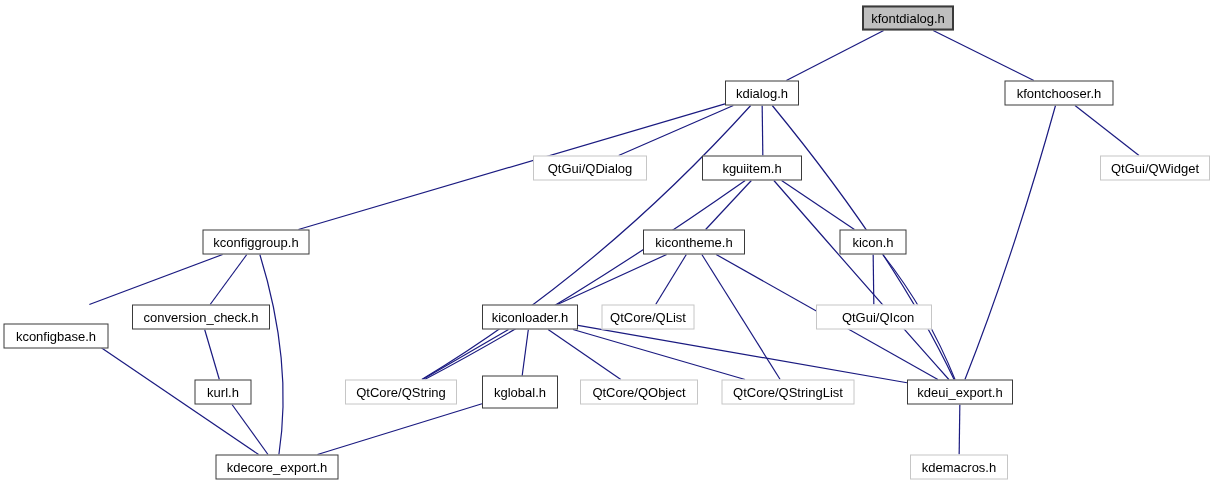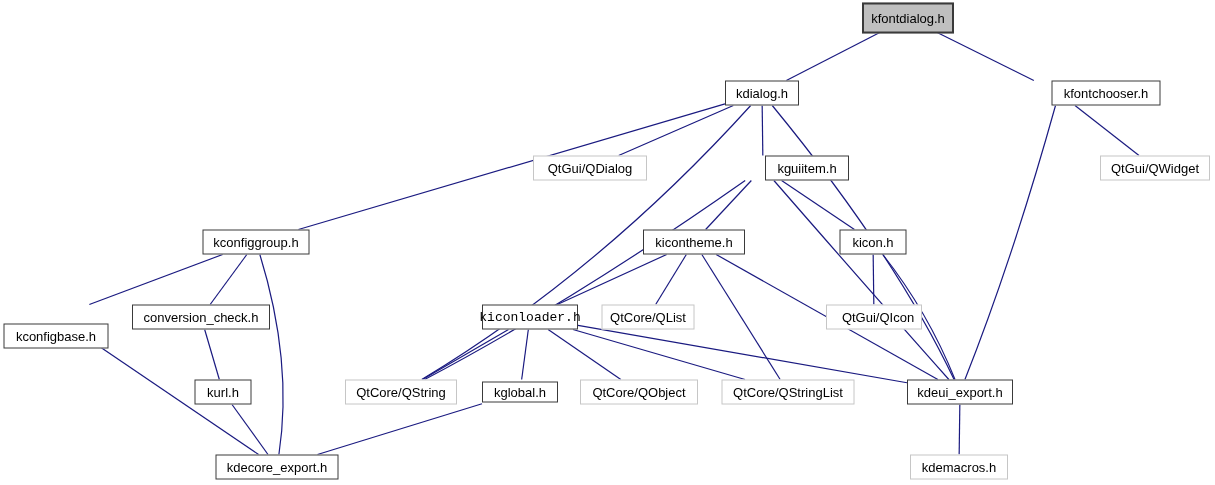--- a/index.html
+++ b/index.html
@@ -91,69 +91,69 @@
         <path d="M508.5,329.5 L422.5,379.5" stroke="#1a1a80" marker-end="url(#arrowhead)"></path>
         <path d="M528.3333333333334,329.5 L521.6666666666666,379.5" stroke="#1a1a80" marker-end="url(#arrowhead)"></path>
         <path d="M548.1666666666666,329.5 L620.8333333333334,379.5" stroke="#1a1a80" marker-end="url(#arrowhead)"></path>
         <path d="M573,329.5 L745,379.5" stroke="#1a1a80" marker-end="url(#arrowhead)"></path>
         <path d="M578,325.37209302325584 L907,382.75581395348837" stroke="#1a1a80" marker-end="url(#arrowhead)"></path>
         <path d="M482,403.7283950617284 L317.5,454.5" stroke="#1a1a80" marker-end="url(#arrowhead)"></path>
         <path d="M959.8333333333334,404.5 L959.1666666666666,454.5" stroke="#1a1a80" marker-end="url(#arrowhead)"></path>
       </g>
   </svg>
   <div id="node-layer">
-      <div class="node root" style="left: 908px; top: 18px; width: 92px; height: 31px; background: rgb(191, 191, 191);">
+      <div class="node root" style="left: 908px; top: 18px; width: 92px; height: 25px; background: rgb(191, 191, 191);">
       <span class="node-label">kfontdialog.h</span>
     </div>
       <div class="node internal" style="left: 762px; top: 93px; width: 74px; height: 25px;">
       <span class="node-label">kdialog.h</span>
     </div>
-      <div class="node internal" style="left: 1059px; top: 93px; width: 109px; height: 25px; margin-left: 47px;">
+      <div class="node internal" style="left: 1059px; top: 93px; width: 109px; height: 25px;">
       <span class="node-label">kfontchooser.h</span>
     </div>
       <div class="node external" style="left: 590px; top: 168px; width: 114px; height: 25px; border-color: rgb(198, 198, 198);">
       <span class="node-label">QtGui/QDialog</span>
     </div>
-      <div class="node internal" style="left: 807px; top: 168px; width: 84px; height: 25px;">
+      <div class="node internal" style="left: 752px; top: 168px; width: 100px; height: 25px;">
       <span class="node-label">kguiitem.h</span>
     </div>
       <div class="node external" style="left: 1155px; top: 168px; width: 110px; height: 25px; border-color: rgb(198, 198, 198);">
       <span class="node-label">QtGui/QWidget</span>
     </div>
       <div class="node internal" style="left: 256px; top: 242px; width: 107px; height: 25px;">
       <span class="node-label">kconfiggroup.h</span>
     </div>
       <div class="node internal" style="left: 694px; top: 242px; width: 102px; height: 25px; text-align: right;">
       <span class="node-label">kicontheme.h</span>
     </div>
       <div class="node internal" style="left: 873px; top: 242px; width: 67px; height: 25px;">
       <span class="node-label">kicon.h</span>
     </div>
       <div class="node internal" style="left: 56px; top: 318px; width: 105px; height: 25px; margin-top: 18px;">
       <span class="node-label">kconfigbase.h</span>
     </div>
       <div class="node internal" style="left: 201px; top: 317px; width: 138px; height: 25px;">
       <span class="node-label">conversion_check.h</span>
     </div>
-      <div class="node internal" style="left: 530px; top: 317px; width: 96px; height: 25px; font-family: Liberation Mono, monospace;">
+      <div class="node internal" style="left: 530px; top: 317px; width: 96px; height: 25px;">
       <span class="node-label">kiconloader.h</span>
     </div>
       <div class="node external" style="left: 648px; top: 317px; width: 93px; height: 25px; border-color: rgb(198, 198, 198);">
       <span class="node-label">QtCore/QList</span>
     </div>
-      <div class="node external" style="left: 874px; top: 317px; width: 96px; height: 25px; border-color: rgb(198, 198, 198); padding-left: 8px;">
+      <div class="node external" style="left: 874px; top: 317px; width: 116px; height: 25px; border-color: rgb(198, 198, 198); padding-left: 8px;">
       <span class="node-label">QtGui/QIcon</span>
     </div>
       <div class="node internal" style="left: 223px; top: 392px; width: 57px; height: 25px;">
       <span class="node-label">kurl.h</span>
     </div>
       <div class="node external" style="left: 401px; top: 392px; width: 112px; height: 25px; border-color: rgb(198, 198, 198);">
       <span class="node-label">QtCore/QString</span>
     </div>
-      <div class="node internal" style="left: 520px; top: 392px; width: 76px; height: 21px;">
+      <div class="node internal" style="left: 520px; top: 392px; width: 76px; height: 33px;">
       <span class="node-label">kglobal.h</span>
     </div>
       <div class="node external" style="left: 639px; top: 392px; width: 118px; height: 25px; border-color: rgb(198, 198, 198);">
       <span class="node-label">QtCore/QObject</span>
     </div>
       <div class="node external" style="left: 788px; top: 392px; width: 133px; height: 25px; border-color: rgb(198, 198, 198);">
       <span class="node-label">QtCore/QStringList</span>
     </div>
       <div class="node internal" style="left: 960px; top: 392px; width: 106px; height: 25px;">
       <span class="node-label">kdeui_export.h</span>

